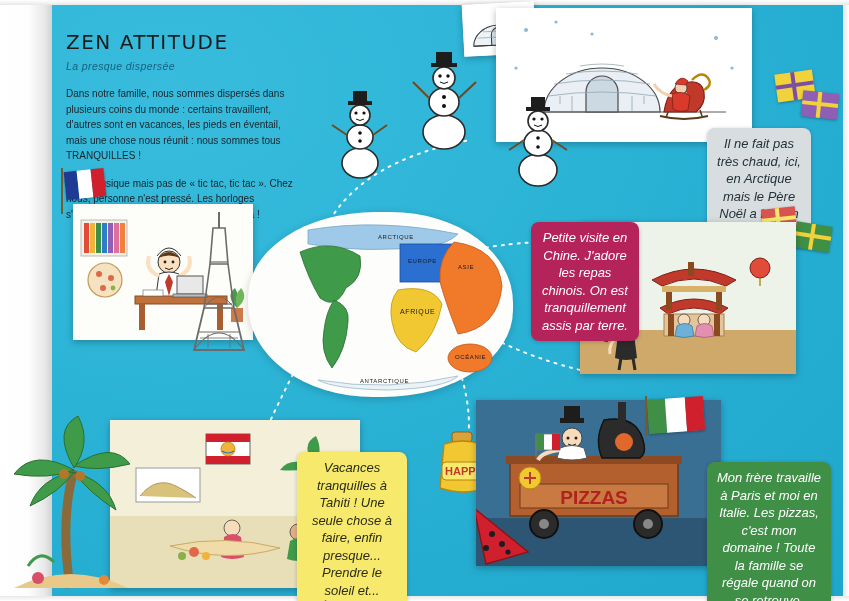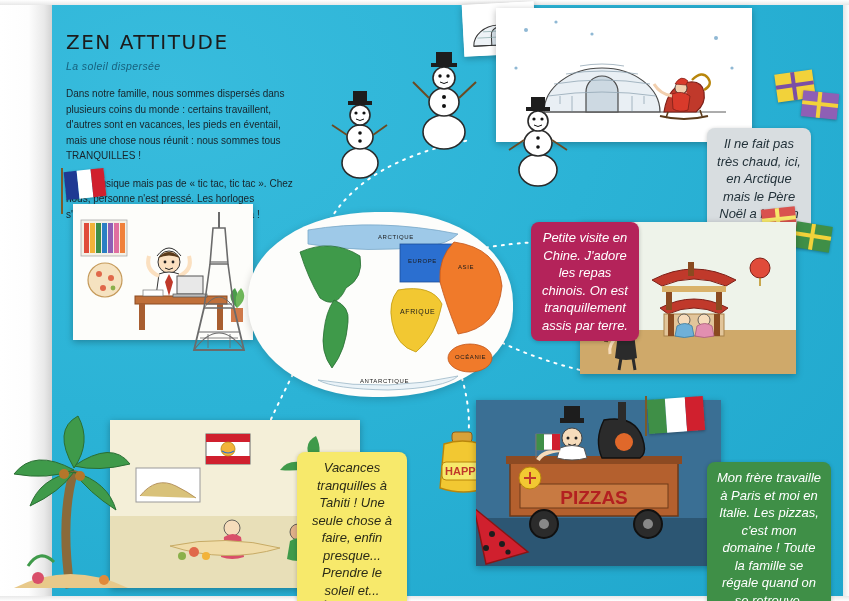--- a/index.html
+++ b/index.html
@@ -91,21 +91,21 @@
 
 <div class="page">
 
   <div class="paper-edge"></div>
   <div class="paper-edge2"></div>
   <div class="top-edge"></div>
   <div class="bot-edge"></div>
 
   <div class="title-block">
     <h1 class="title">ZEN ATTITUDE</h1>
-    <div class="subtitle">La soleil dispersée</div>
+    <div class="subtitle">La presque dispersée</div>
     <p class="body-text">Dans notre famille, nous sommes dispersés dans plusieurs coins du monde : certains travaillent, d'autres sont en vacances, les pieds en éventail, mais une chose nous réunit : nous sommes tous TRANQUILLES !</p>
     <p class="body-text b">De la musique mais pas de « tic tac, tic tac ». Chez nous, personne n'est pressé. Les horloges s'arrêtent et les transats, nous, on aime ça !</p>
   </div>
 
   <svg width="849" height="601" style="position:absolute;left:0;top:0;pointer-events:none;">
     <path d="M300,268 C340,250 360,245 392,250" stroke="#ffffff" stroke-width="2" fill="none" stroke-dasharray="2 6" stroke-linecap="round"></path>
     <path d="M330,220 C360,170 420,150 470,140" stroke="#ffffff" stroke-width="2" fill="none" stroke-dasharray="2 6" stroke-linecap="round"></path>
     <path d="M470,250 C530,240 560,240 595,245" stroke="#ffffff" stroke-width="2" fill="none" stroke-dasharray="2 6" stroke-linecap="round"></path>
     <path d="M460,320 C500,345 540,360 580,370" stroke="#ffffff" stroke-width="2" fill="none" stroke-dasharray="2 6" stroke-linecap="round"></path>
     <path d="M300,360 C280,400 270,420 262,440" stroke="#ffffff" stroke-width="2" fill="none" stroke-dasharray="2 6" stroke-linecap="round"></path>

